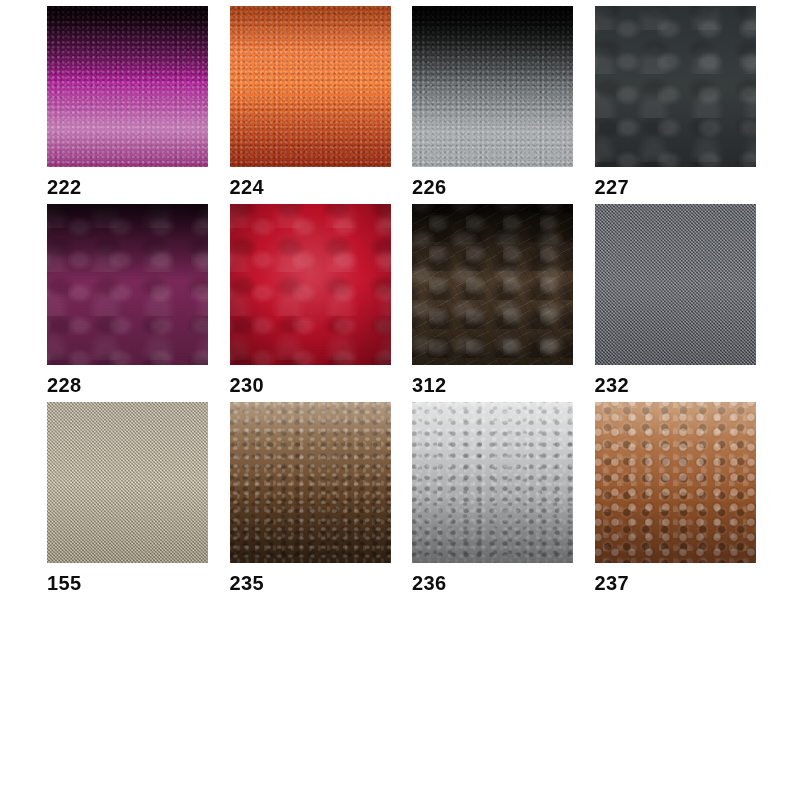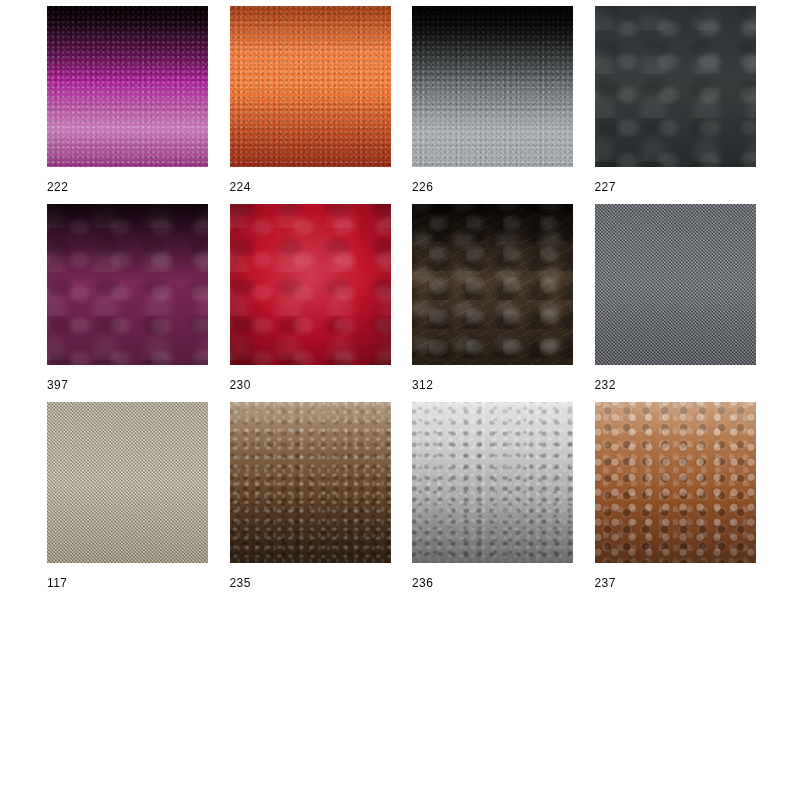--- a/index.html
+++ b/index.html
@@ -31,22 +31,22 @@
     background:#888;
     image-rendering:auto;
   }
   .swatch .base{position:absolute;inset:0;}
   .swatch .tex{position:absolute;inset:-20px;}
   .swatch .shade{position:absolute;inset:0;}
 
   .label{
     position:absolute;
     left:0; top:173px;
-    font-size:12px;
-    font-weight:normal;
+    font-size:20px;
+    font-weight:bold;
     letter-spacing:0.4px;
     color:#0d0d0d;
     font-family:"Liberation Sans", sans-serif;
     line-height:17px;
   }
 
   
 
   
   .tex-pebble{
@@ -177,21 +177,21 @@
           <div class="shade sh-flat"></div>
         </div>
         <div class="label">227</div>
       </div>
       <div class="cell">
         <div class="swatch">
           <div class="base" style="background: linear-gradient(rgb(42, 10, 31) 0%, rgb(127, 42, 92) 48%, rgb(110, 36, 80) 100%);"></div>
           <div class="tex tex-suede"></div>
           <div class="shade sh-dark-top"></div>
         </div>
-        <div class="label">397</div>
+        <div class="label">228</div>
       </div>
       <div class="cell">
         <div class="swatch">
           <div class="base" style="background: linear-gradient(rgb(192, 17, 39) 0%, rgb(205, 23, 48) 48%, rgb(171, 12, 34) 100%);"></div>
           <div class="tex tex-suede"></div>
           <div class="shade sh-vignette"></div>
         </div>
         <div class="label">230</div>
       </div>
       <div class="cell">
@@ -209,21 +209,21 @@
           <div class="shade sh-flat"></div>
         </div>
         <div class="label">232</div>
       </div>
       <div class="cell">
         <div class="swatch">
           <div class="base" style="background: linear-gradient(rgb(222, 209, 180) 0%, rgb(217, 203, 171) 48%, rgb(205, 189, 154) 100%);"></div>
           <div class="tex tex-weave"></div>
           <div class="shade sh-flat"></div>
         </div>
-        <div class="label">117</div>
+        <div class="label">155</div>
       </div>
       <div class="cell">
         <div class="swatch">
           <div class="base" style="background: linear-gradient(rgb(138, 102, 64) 0%, rgb(110, 76, 46) 48%, rgb(67, 44, 25) 100%);"></div>
           <div class="tex tex-grain"></div>
           <div class="shade sh-light-top"></div>
         </div>
         <div class="label">235</div>
       </div>
       <div class="cell">

